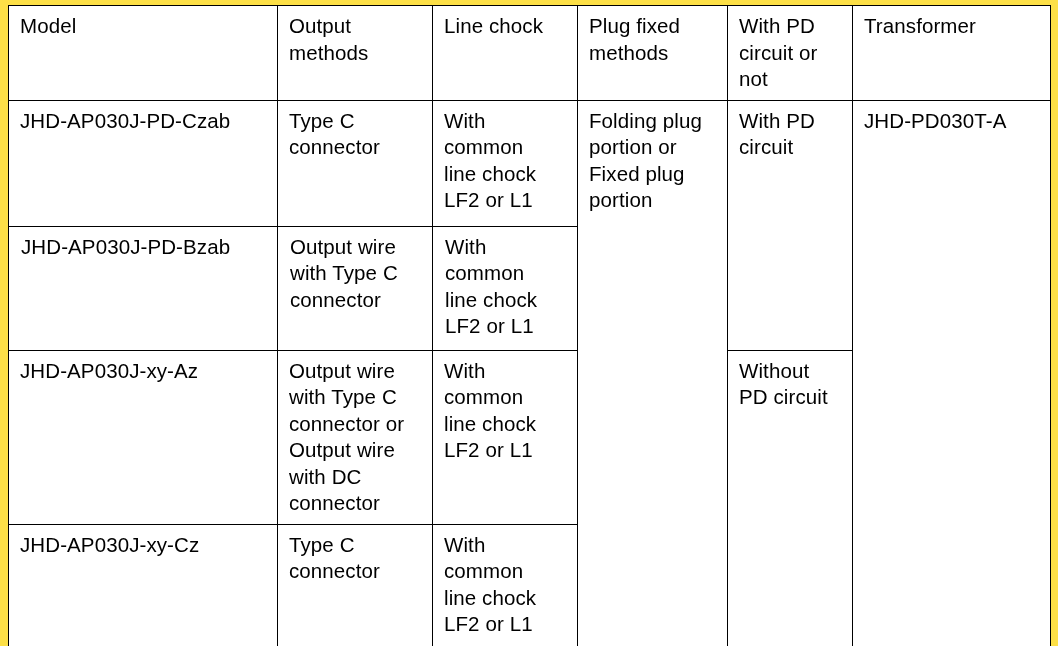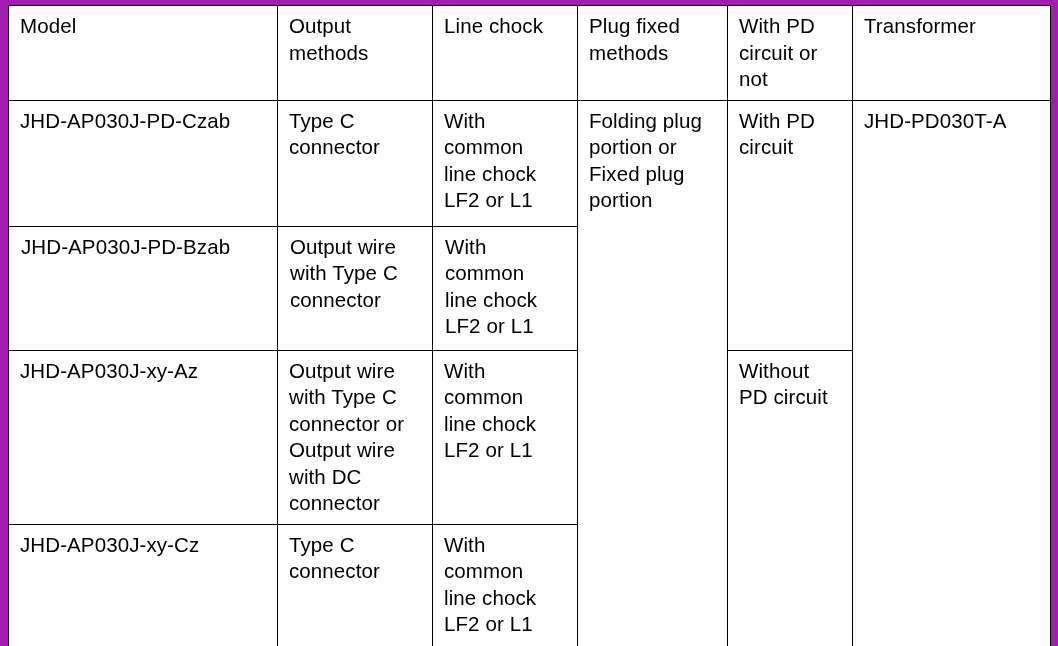--- a/index.html
+++ b/index.html
@@ -11,21 +11,21 @@
     width: 1058px;
     height: 646px;
     font-family: "Liberation Sans", sans-serif;
     color: #000000;
     overflow: hidden;
   }
   .page {
     position: relative;
     width: 1058px;
     height: 646px;
-    background: #a21caf;
+    background: #fde047;
   }
   table.spec-table {
     position: absolute;
     left: 8px;
     top: 5px;
     width: 1042px;
     border-collapse: collapse;
     table-layout: fixed;
     background: #ffffff;
   }

